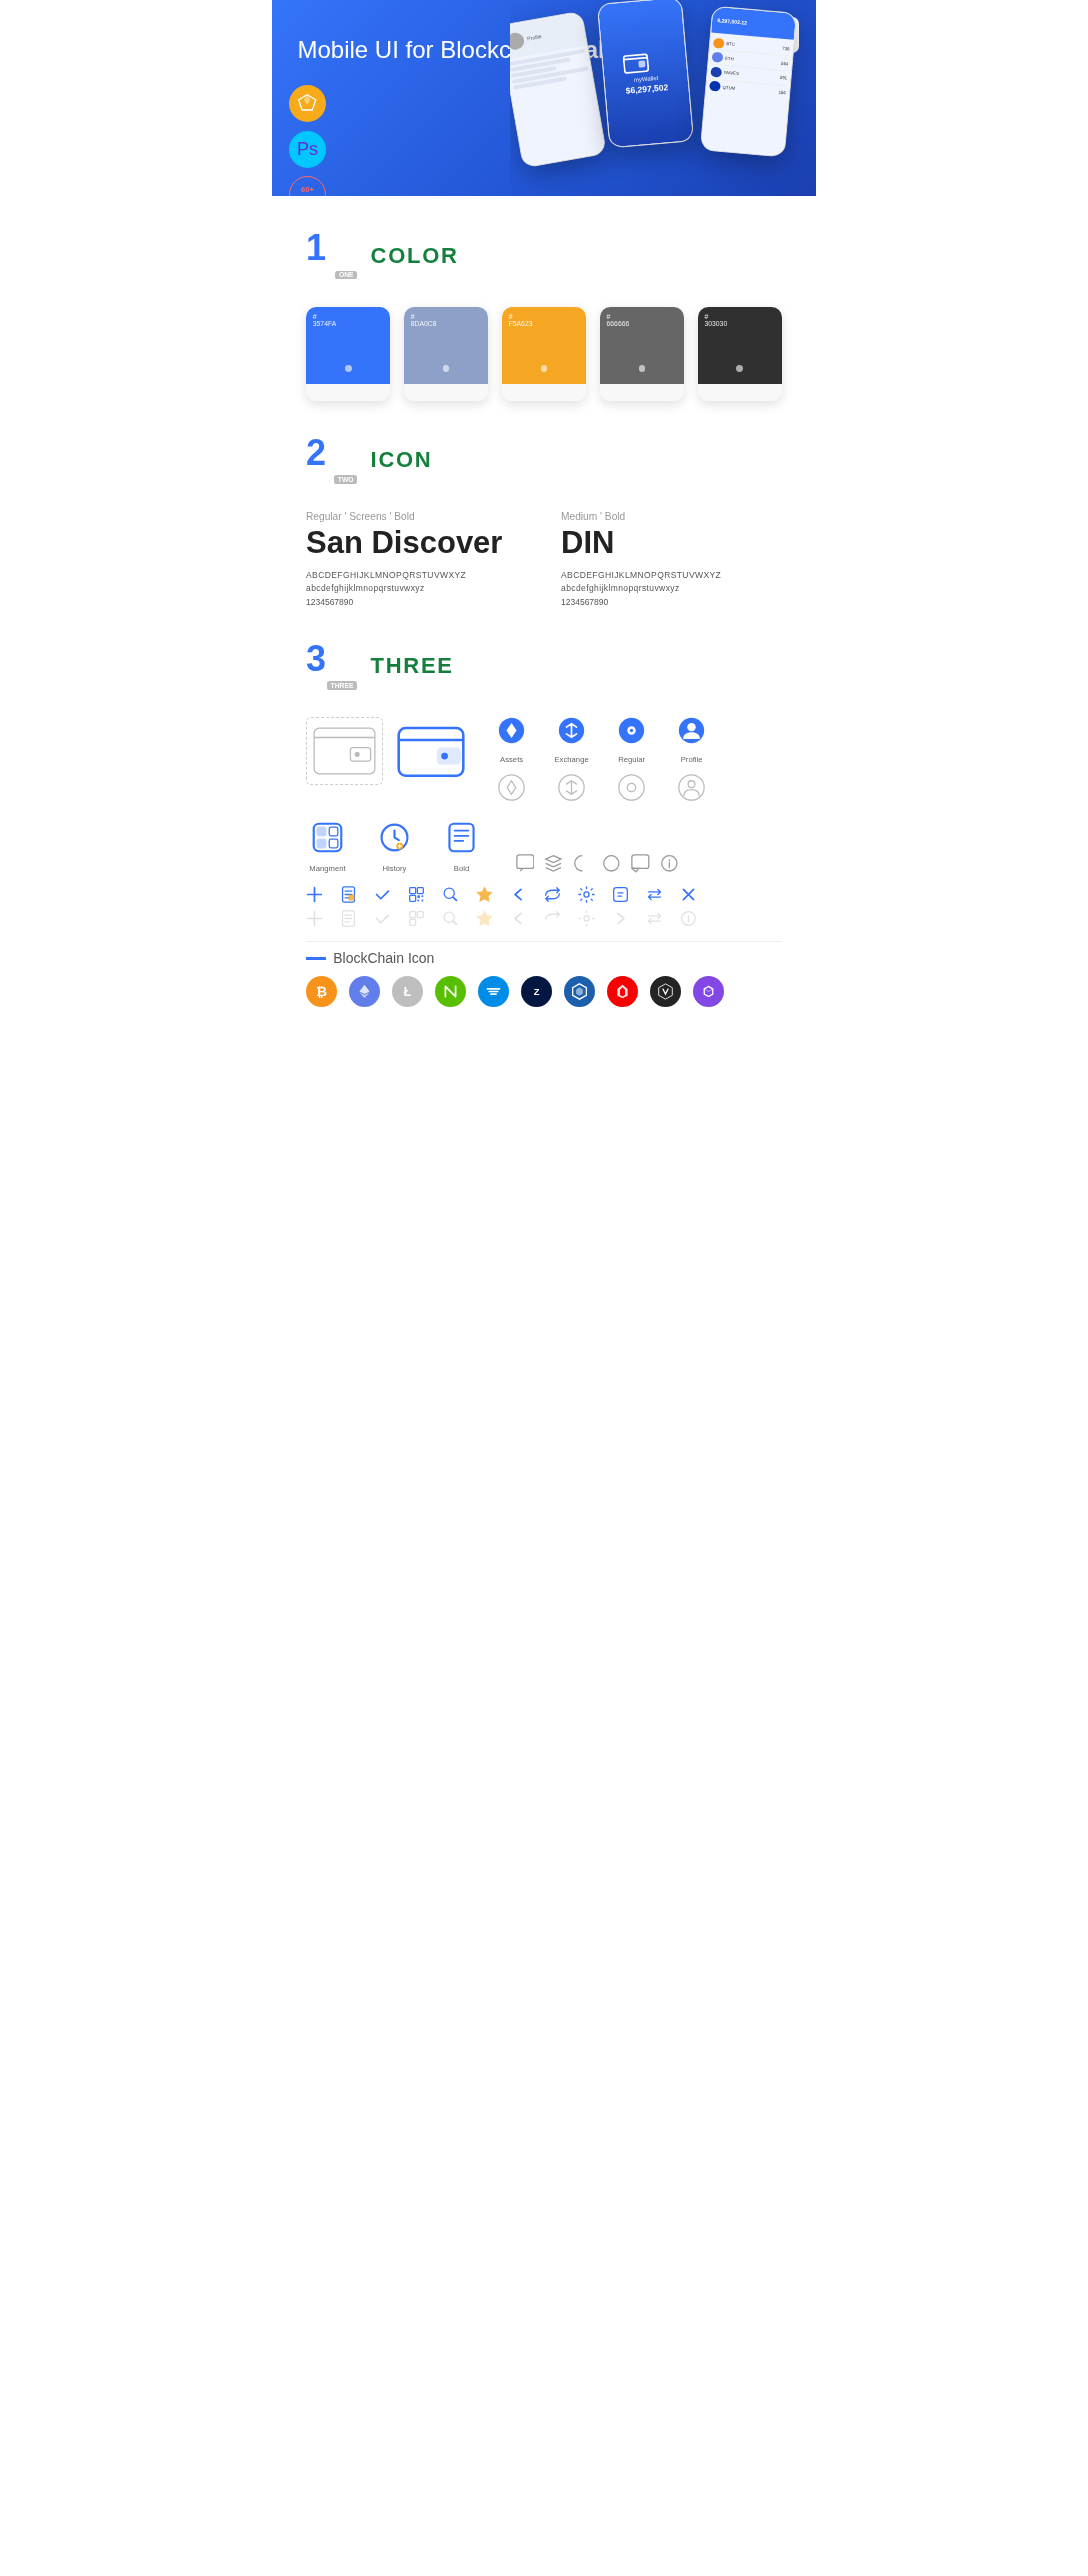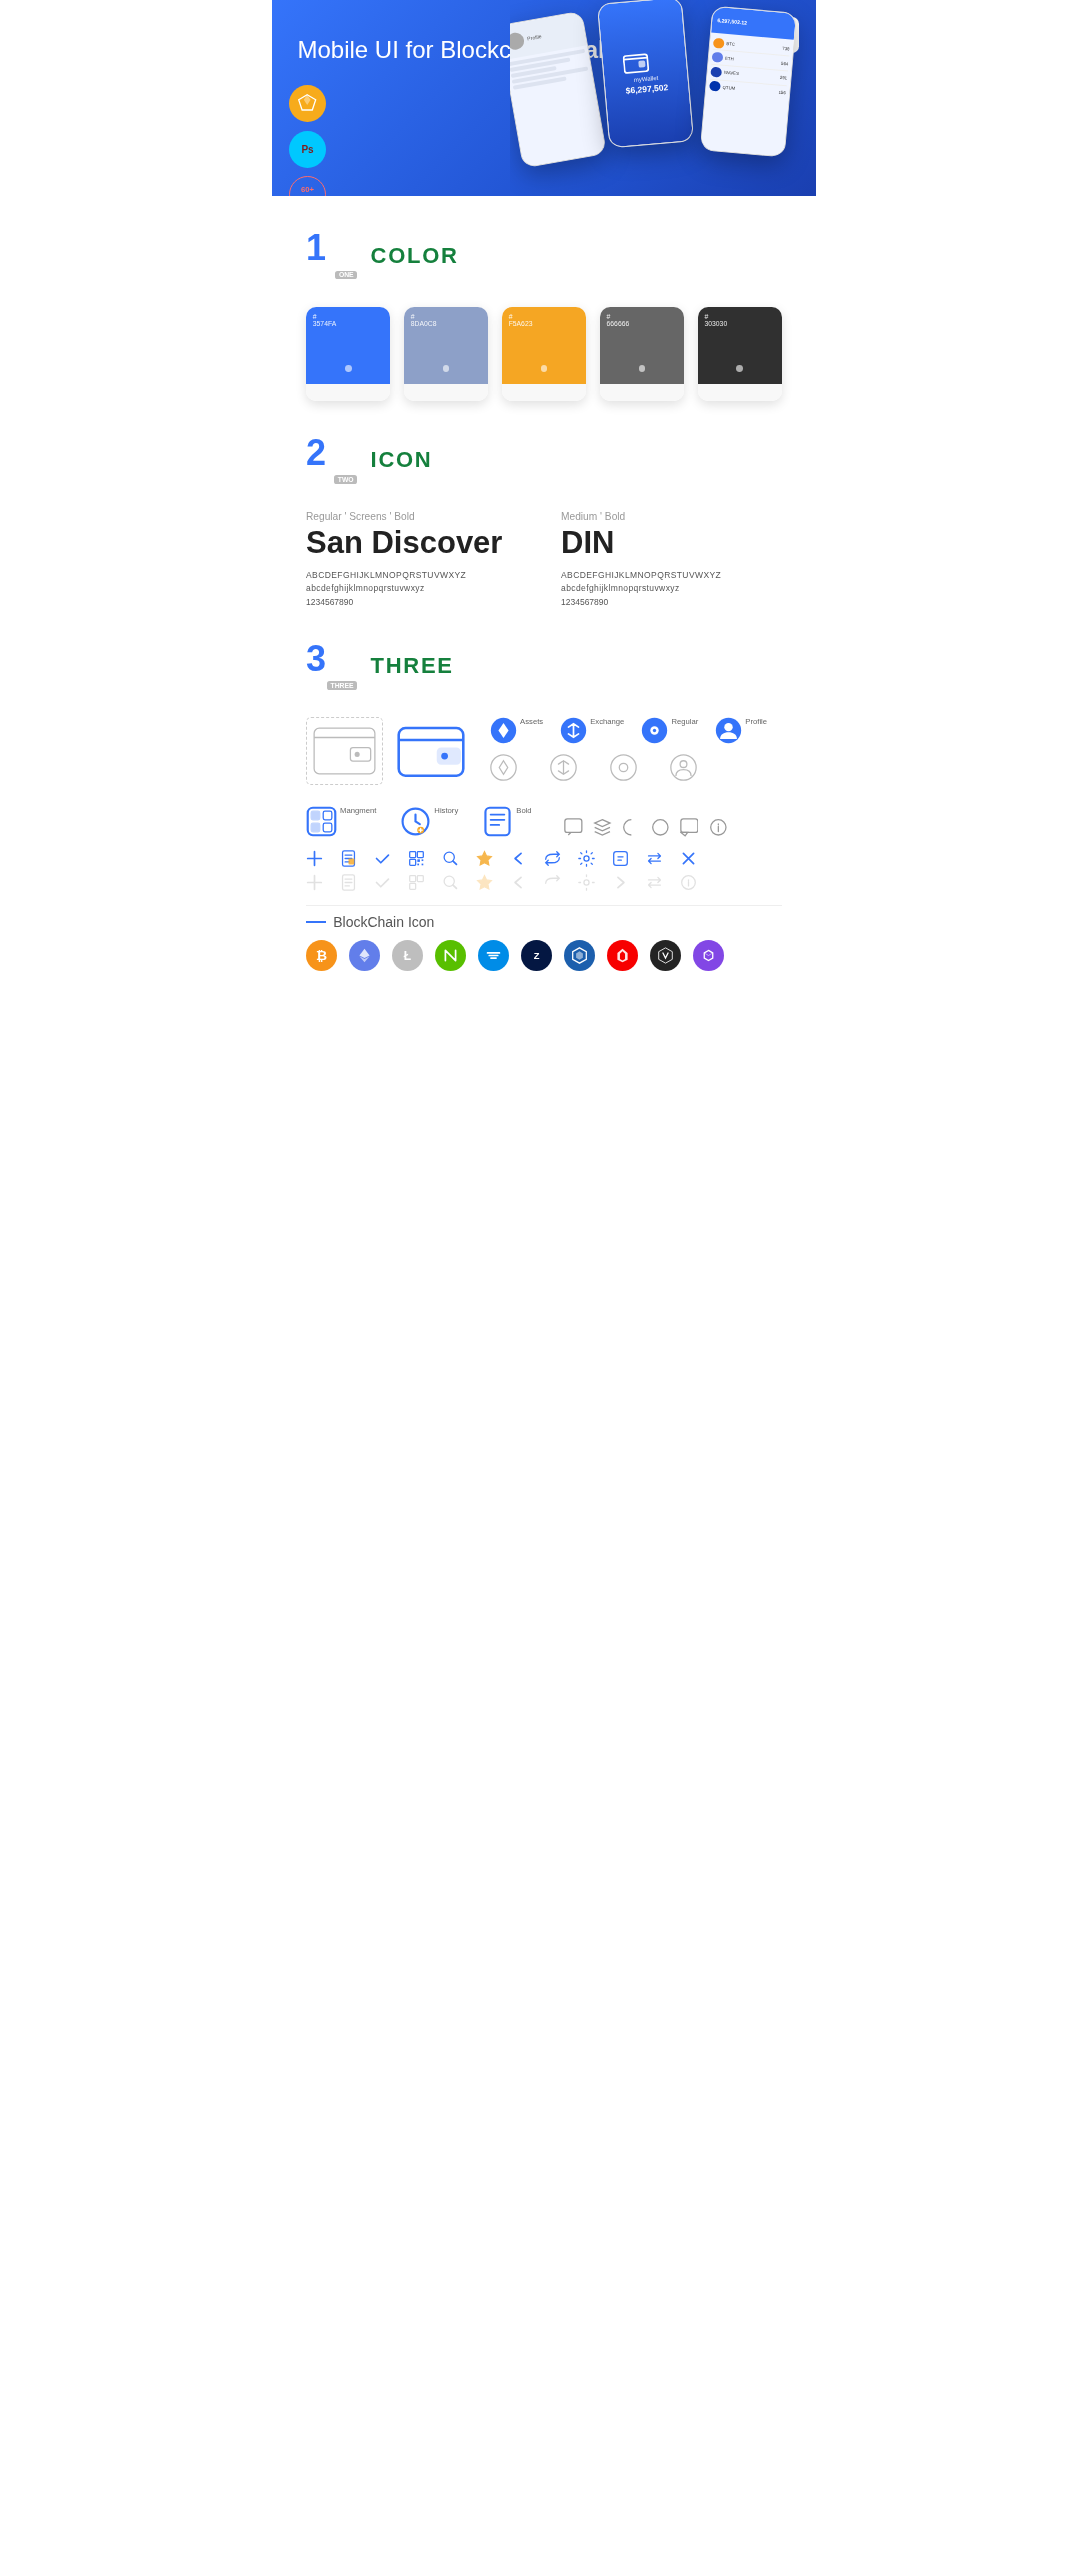--- a/index.html
+++ b/index.html
@@ -182,22 +182,23 @@
       color: #555;
       margin-bottom: 3.4px;
       letter-spacing: 0.4px;
     }
     .font-numbers {
       font-size: 8.5px;
       color: #555;
     }
     .icon-with-label {
       display: flex;
-      flex-direction: row;
-      gap: 3px;
+      flex-direction: column;
+      align-items: center;
+      gap: 11px;
       min-width: 43px;
     }
     .icon-label {
       font-size: 7.7px;
       color: #666;
       text-align: center;
     }
 
     
     .tool-icons-row {
@@ -270,21 +271,21 @@
   <div class="ui-kit-badge">UI Kit</div>
 
   <div class="hero-badges">
     <div class="badge-circle badge-sketch">
       <svg width="20.4" height="20.4" viewBox="0 0 24 24">
           <polygon points="12,2 22,8 18,20 6,20 2,8" fill="none" stroke="#fff" stroke-width="1.5"></polygon>
           <polygon points="12,2 16,8 12,14 8,8" fill="rgba(255,255,255,0.4)"></polygon>
         </svg>
     </div>
     <div class="badge-circle badge-ps">
-      <span style="font-size:10px;font-weight:700;color:#7f1d1d;">Ps</span>
+      <span style="font-size:18px;font-weight:400;color:#6d28d9;">Ps</span>
     </div>
     <div class="badge-circle badge-screens">
       <span>60+<br>Screens</span>
     </div>
   </div>
 
   <div style="position:absolute; right:0; top:0; width:306px; height:196px; overflow:hidden;">
 
     <div class="phone-mockup phone-1">
       <div class="phone-screen-light">

